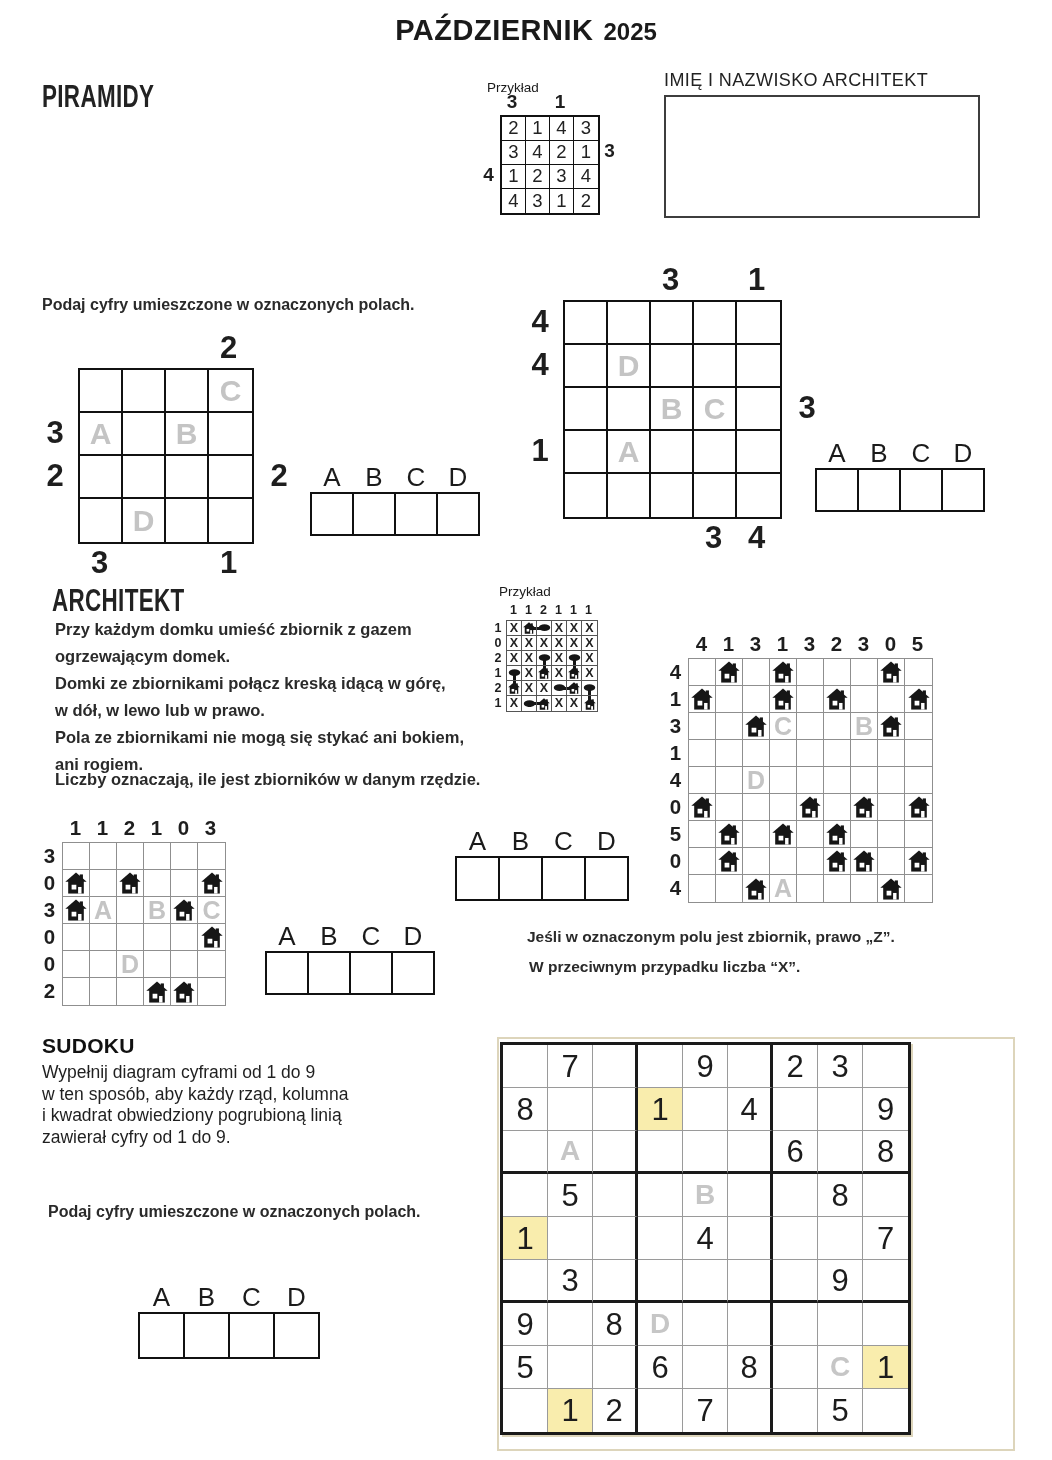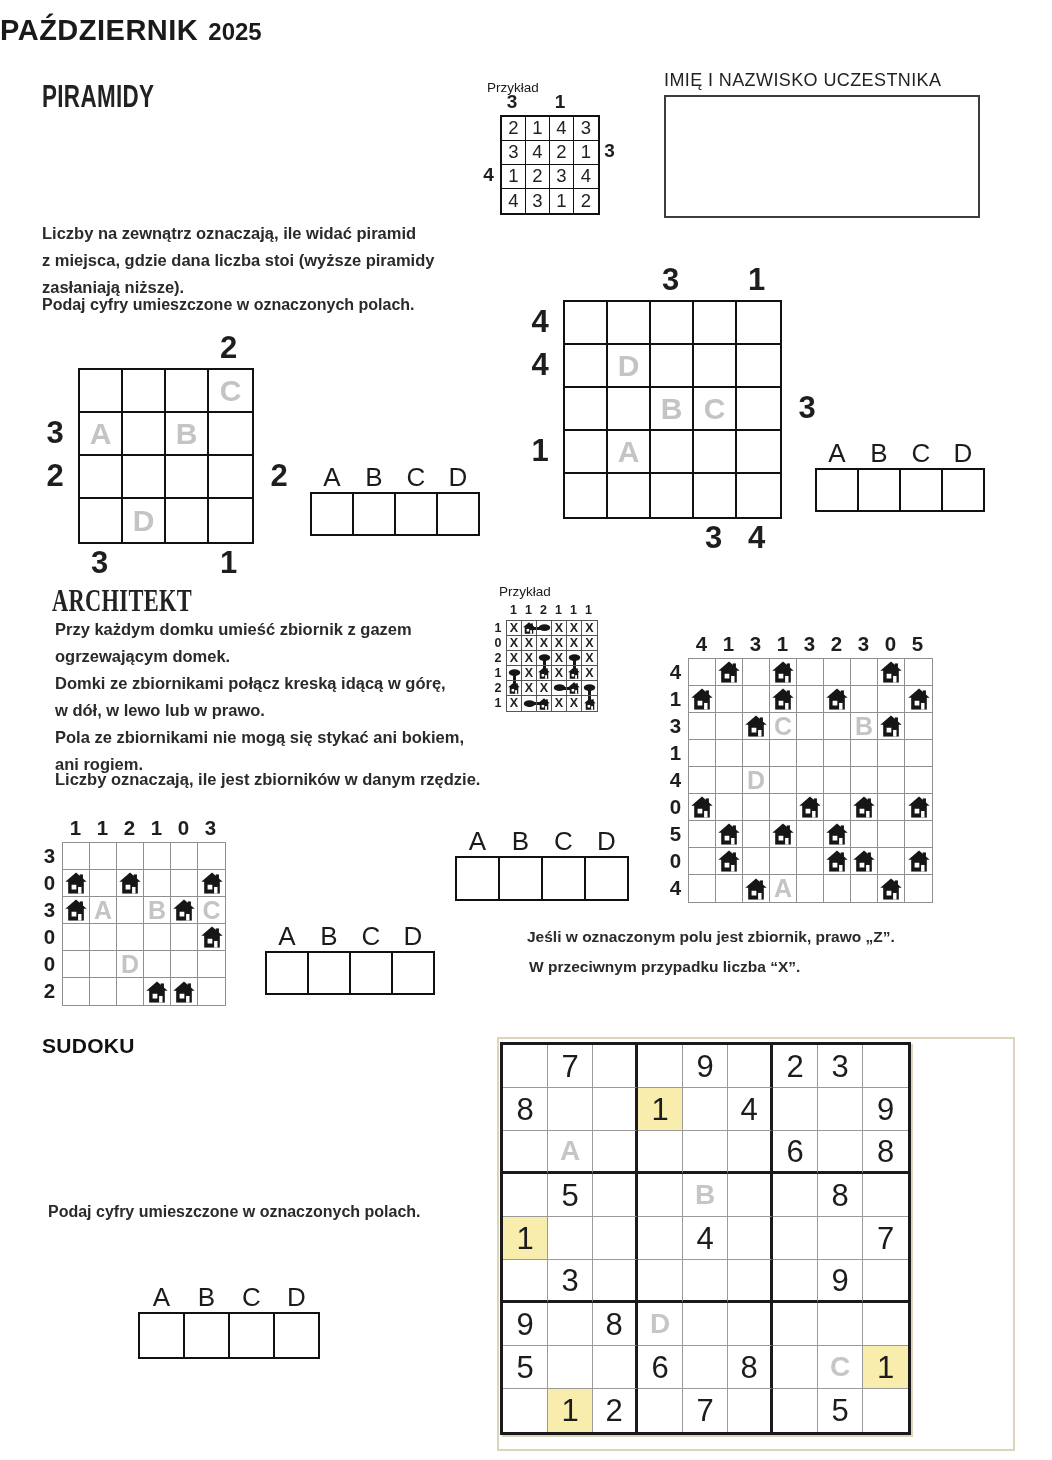--- a/index.html
+++ b/index.html
@@ -1,27 +1,27 @@
 <!DOCTYPE html>
 <html><head>
 <meta charset="utf-8">
 <style>
   html,body{margin:0;padding:0;background:#fff;}
   .page{position:relative;width:1052px;height:1460px;background:#fff;overflow:hidden;
         font-family:"Liberation Sans",sans-serif;color:#1a1a1a;}
   .abs{position:absolute;}
   
-  #title{top:14px;left:0;width:100%;text-align:left;}
+  #title{top:14px;left:0;width:100%;text-align:center;}
   .t1{font-size:29px;font-weight:800;letter-spacing:.5px;}
   .t2{font-size:24px;font-weight:700;margin-left:10px;}
   
   .h-cond{display:inline-block;font-weight:800;font-size:32px;transform:scaleX(.7);
           transform-origin:0 60%;white-space:nowrap;letter-spacing:.5px;color:#222;}
   #pir-h{left:42px;top:78px;}
-  #arch-h{left:52px;top:582px;font-family:Liberation Serif, serif;}
+  #arch-h{left:52px;top:582px;}
   #sud-h{left:42px;top:1034px;font-size:21px;font-weight:700;letter-spacing:.3px;color:#111;}
   
   .bp{font-weight:700;font-size:16.5px;line-height:27px;color:#2a2a2a;white-space:pre-line;}
   .np{font-size:17.5px;line-height:21.5px;color:#1f1f1f;white-space:pre-line;}
   .note{font-weight:700;font-size:15.5px;color:#2a2a2a;}
   .small-label{font-size:13.5px;color:#1a1a1a;}
   #pir-p1{left:42px;top:112px;width:460px;}
   #pir-p2{left:42px;top:220px;width:460px;}
   #pir-podaj{left:42px;top:291px;font-size:16px;}
   #arch-p1{left:55px;top:616px;width:470px;}
@@ -79,27 +79,24 @@
 </style>
 </head>
 <body>
 
 <div class="page">
 
   <div class="abs" id="title">
     <span class="t1">PAŹDZIERNIK</span><span class="t2">2025</span>
   </div>
 
-  <div class="abs" id="name-label">IMIĘ I NAZWISKO UCZESTNIKA</div>
+  <div class="abs" id="name-label">IMIĘ I NAZWISKO ARCHITEKT</div>
   <div class="abs" id="name-box"></div>
 
   <div class="abs" id="pir-h"><span class="h-cond">PIRAMIDY</span></div>
-  <div class="abs bp" id="pir-p2">Liczby na zewnątrz oznaczają, ile widać piramid
-z miejsca, gdzie dana liczba stoi (wyższe piramidy
-zasłaniają niższe).</div>
   <div class="abs bp" id="pir-podaj">Podaj cyfry umieszczone w oznaczonych polach.</div>
   <div class="abs small-label" id="pir-ex-label">Przykład</div>
   <div class="abs" id="pir-ex-grid">
       <div class="pgrid" style="width: 96px; height: 96px; border-width: 2px; grid-template-columns: repeat(4, 1fr); grid-template-rows: repeat(4, 1fr);">
         <div class="pcell" style="border-right: 1.5px solid rgb(17, 17, 17); border-bottom: 1.5px solid rgb(17, 17, 17);">
           <span class="num" style="font-size: 18.5px;">2</span>
         </div>
         <div class="pcell" style="border-right: 1.5px solid rgb(17, 17, 17); border-bottom: 1.5px solid rgb(17, 17, 17);">
           <span class="num" style="font-size: 18.5px;">1</span>
         </div>
@@ -979,20 +976,24 @@
         <div class="ans-box" style="width: 40px; height: 40px;"></div>
         <div class="ans-box" style="width: 40px; height: 40px;"></div>
         <div class="ans-box" style="width: 40px; height: 40px;"></div>
         <div class="ans-box" style="width: 40px; height: 40px;"></div>
       </div>
     </div>
   <div class="abs note" id="arch-note1">Jeśli w oznaczonym polu jest zbiornik, prawo „Z”.</div>
   <div class="abs note" id="arch-note2">W przeciwnym przypadku liczba “X”.</div>
 
   <div class="abs" id="sud-h">SUDOKU</div>
+  <div class="abs np" id="sud-body">Wypełnij diagram cyframi od 1 do 9
+w ten sposób, aby każdy rząd, kolumna
+i kwadrat obwiedziony pogrubioną linią
+zawierał cyfry od 1 do 9.</div>
   <div class="abs bp" id="sud-podaj">Podaj cyfry umieszczone w oznaczonych polach.</div>
   <div class="abs" id="sud-frame"></div>
   <div class="abs" id="sud-grid">
       <div class="sgrid" style="width: 405px; height: 387px; grid-template-columns: repeat(9, 1fr); grid-template-rows: repeat(9, 1fr); box-shadow: rgb(221, 213, 187) 2px 2px 0px 0px;">
         <div class="scell" style="border-right: 1px solid rgb(154, 154, 154); border-bottom: 1px solid rgb(154, 154, 154);"></div>
         <div class="scell" style="border-right: 1px solid rgb(154, 154, 154); border-bottom: 1px solid rgb(154, 154, 154);">
           <span class="sd">7</span>
         </div>
         <div class="scell" style="border-right: 3px solid rgb(26, 26, 26); border-bottom: 1px solid rgb(154, 154, 154);"></div>
         <div class="scell" style="border-right: 1px solid rgb(154, 154, 154); border-bottom: 1px solid rgb(154, 154, 154);"></div>

